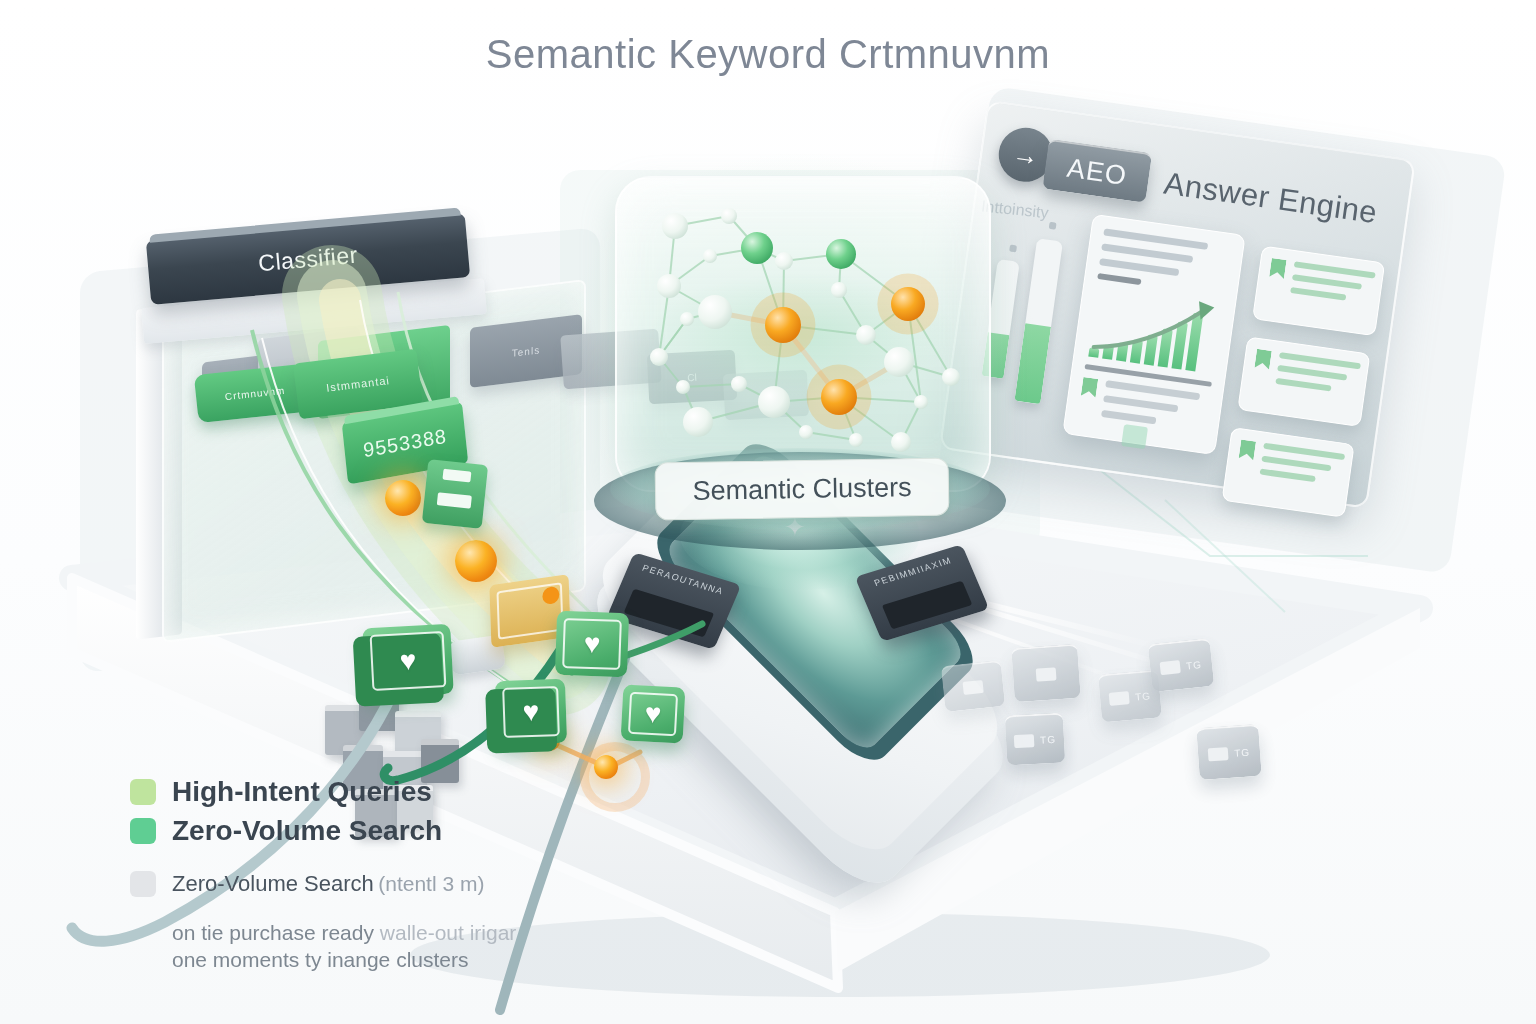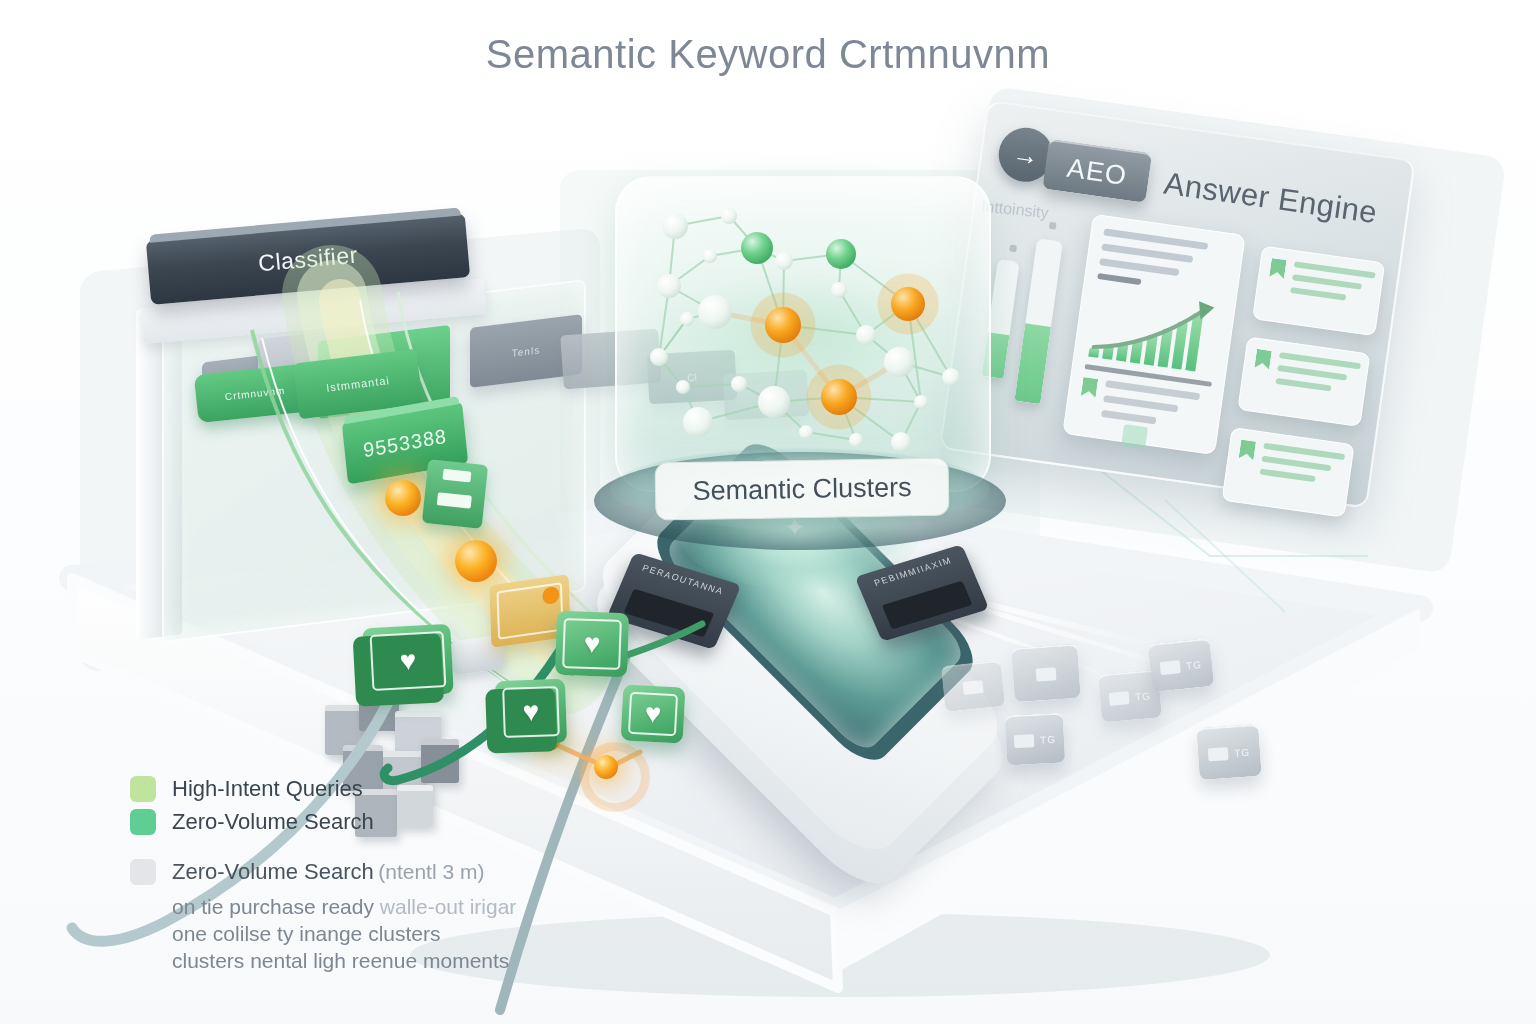--- a/index.html
+++ b/index.html
@@ -234,26 +234,26 @@
   .scard .sl{height:6px;border-radius:3px;background:#aed9bc;margin-bottom:7px;}
   .scard.sc1{left:290px;top:104px;}
   .scard.sc2{left:288px;top:196px;}
   .scard.sc3{left:285px;top:288px;}
   .gsquare{position:absolute;left:178px;top:300px;width:24px;height:22px;background:rgba(150,215,180,.5);border-radius:3px;}
 
   
   .legend{left:130px;top:776px;width:470px;z-index:10;}
   .lrow{display:flex;align-items:center;gap:16px;margin-bottom:7px;}
   .swatch{width:26px;height:26px;border-radius:6px;flex:none;}
-  .llabel{font-size:22px;color:#3a4550;font-weight:400;}
+  .llabel{font-size:28px;color:#3a4550;font-weight:700;}
   .note{margin-top:24px;}
   .ntitle-row{display:flex;align-items:flex-start;gap:16px;}
   .ntitle{font-size:22px;color:#49545f;font-weight:500;}
   .nsuffix{font-size:21px;color:#9aa3ad;font-weight:400;}
-  .nlines{margin-left:42px;margin-top:8px;}
+  .nlines{margin-left:42px;margin-top:22px;}
   .nline{font-size:21px;line-height:27px;color:#7d8791;}
   .nline .lt{color:#b3bac2;}
 </style>
 </head>
 <body>
 
 <div class="stage">
 
   <div class="abs tint tint1"></div>
   <div class="abs tint tint2"></div>
@@ -589,20 +589,19 @@
     <div class="note">
       <div class="ntitle-row">
         <span class="swatch" style="background: rgb(227, 229, 232);"></span>
         <span>
           <span class="ntitle">Zero-Volume Search</span>
           <span class="nsuffix">(ntentl 3 m)</span>
         </span>
       </div>
       <div class="nlines">
         <div class="nline"><span>on tie purchase ready </span><span class="lt">walle-out irigar</span></div>
-        <div class="nline"><span>one colilse ty inange clusters</span><span class="lt"></span></div>
-        <div class="nline"><span>clusters nental ligh reenue moments</span><span class="lt"></span></div>
+        <div class="nline"><span>one moments ty inange clusters</span><span class="lt"></span></div>
       </div>
     </div>
   </div>
 
   <div class="abs title">Semantic Keyword Crtmnuvnm</div>
 </div>
 
 </body></html>

